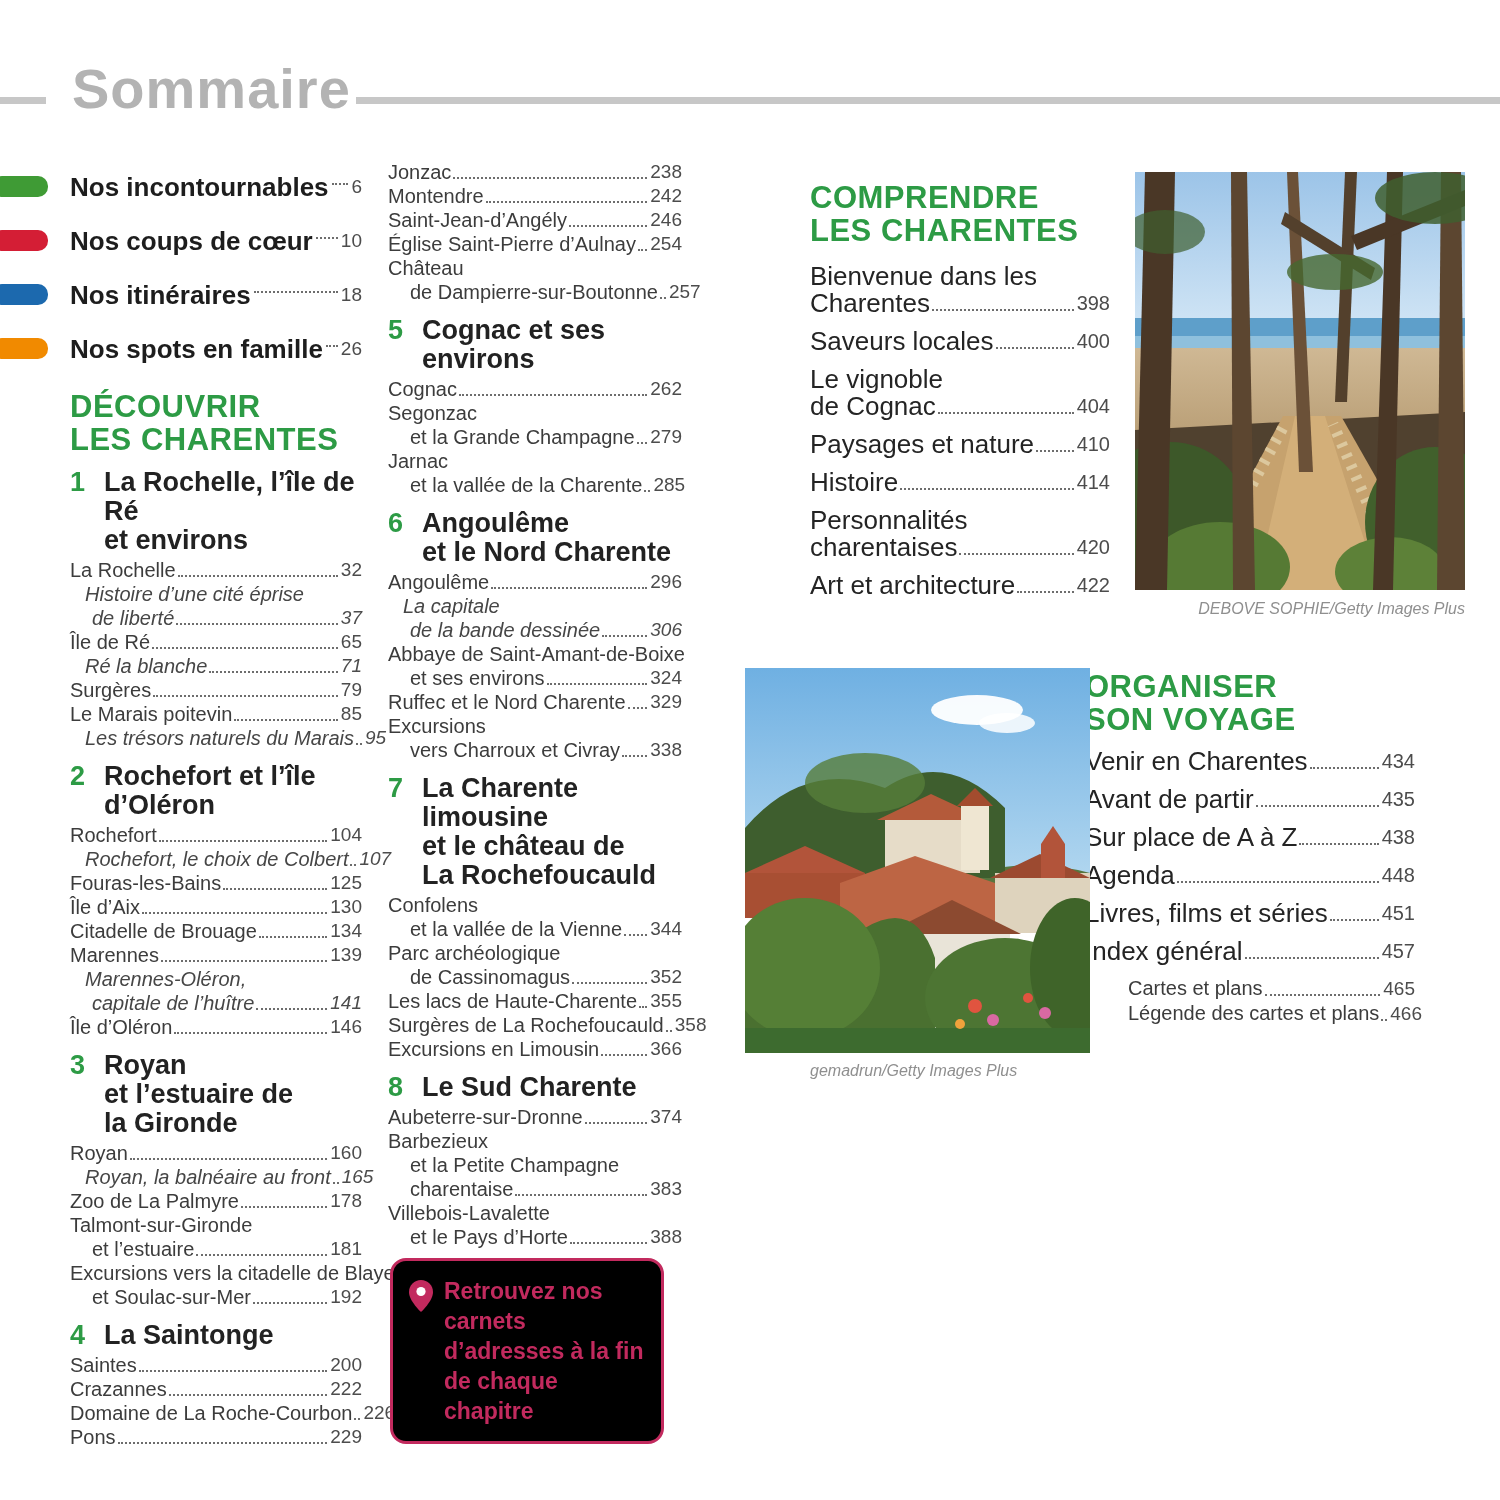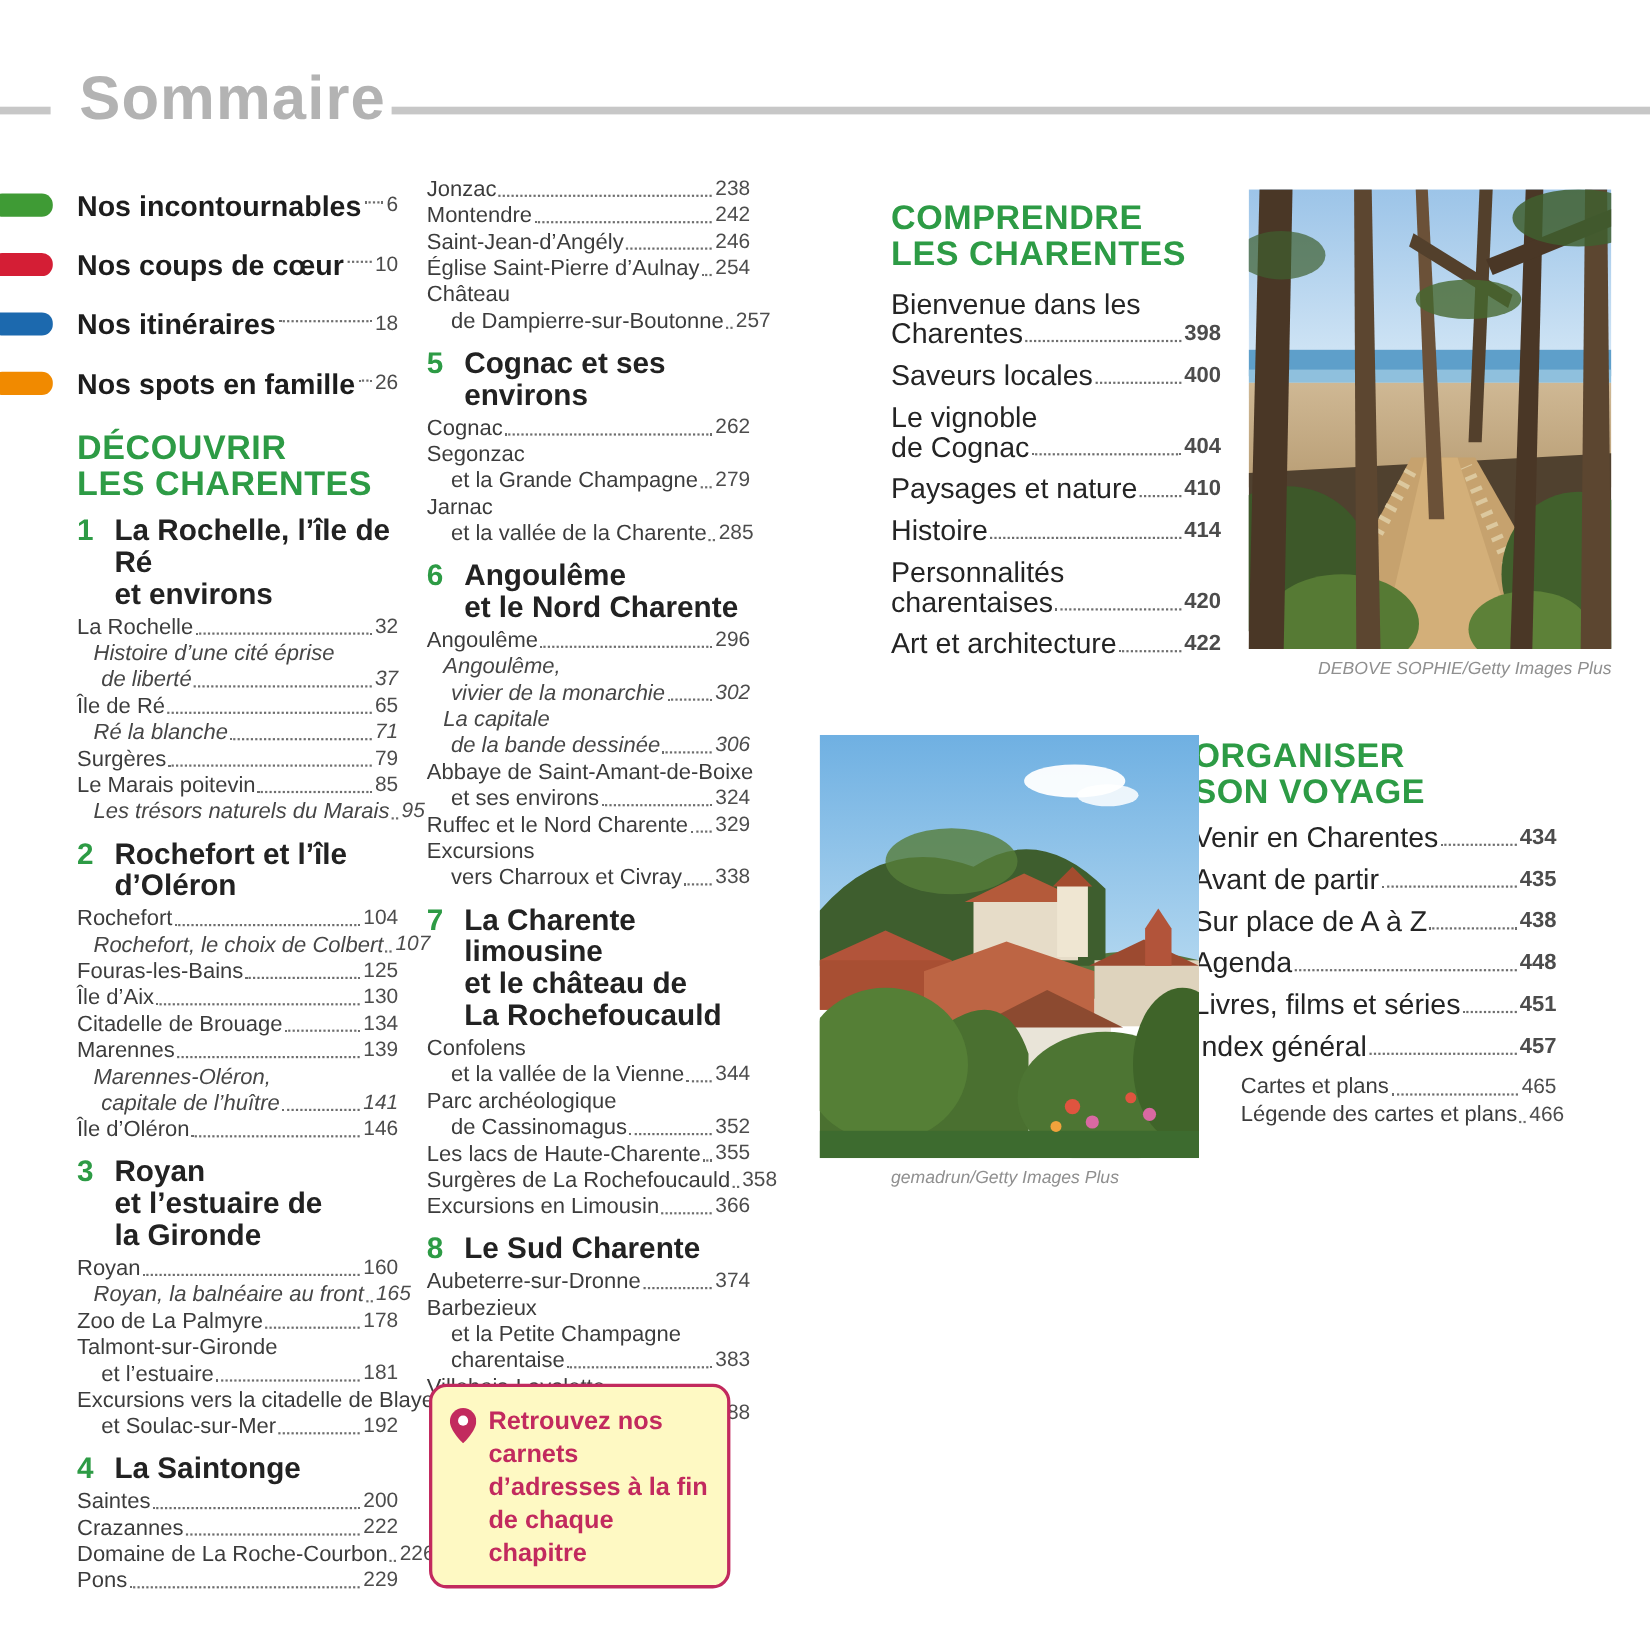--- a/index.html
+++ b/index.html
@@ -50,37 +50,37 @@
   .lab{flex:0 1 auto;white-space:nowrap;}
   .dots{flex:1 0 6px;border-bottom:2.4px dotted #6d6d6d;margin:0 3px 5px 2px;}
   .num{flex:none;font-size:19px;color:#4c4c4c;font-style:normal;}
   .toc-entry.italic .num{font-style:italic;}
 
   
   .toc.big{font-size:26px;line-height:27px;color:#242424;margin-top:16px;}
   .big .toc-entry{margin-bottom:11px;}
   .big .toc-line.cont{padding-left:0;}
   .big .dots{margin-bottom:6px;}
-  .big .num{font-size:20px;font-weight:bold;}
+  .big .num{font-size:20px;}
   .toc.small{font-size:20px;line-height:25px;margin-top:2px;margin-left:43px;}
   .col4 .green-head{margin-top:10px;}
   .col4 .toc.big{margin-top:12px;}
 
   
   .photo{position:absolute;overflow:hidden;}
   .photo-beach{left:1135px;top:172px;width:330px;height:418px;}
   .photo-village{left:745px;top:668px;width:345px;height:385px;}
   .photo svg{display:block;width:100%;height:100%;}
   .credit{position:absolute;font-size:16px;font-style:italic;color:#8f8f8f;}
   .credit-beach{left:1135px;top:600px;width:330px;text-align:right;}
   .credit-village{left:810px;top:1062px;}
 
   
   .note-box{position:absolute;left:390px;top:1258px;width:238px;border:3px solid var(--pink,#c22a5e);
-            border-radius:16px;padding:15px 14px 15px 16px;display:flex;gap:11px;background:#fef9c3;}
+            border-radius:16px;padding:15px 14px 15px 16px;display:flex;gap:11px;background:#000000;}
   .note-text{color:var(--pink,#c22a5e);font-weight:700;font-size:23px;line-height:30px;margin:0;}
   .pin-icon{flex:none;width:24px;height:32px;margin-top:4px;}
 </style>
 </head>
 <body>
 
 <div class="page" style="--green: #2d9b45; --pink: #c22a5e; --gray: #b3b3b3; --rule: #c7c7c7;">
 
   <div class="rule rule-left"></div>
   <h1 class="page-title">Sommaire</h1>
@@ -435,30 +435,20 @@
           <span>Angoulême</span>
           <span>et le Nord Charente</span>
         </span>
       </div>
       <div class="toc">
           <div class="toc-entry">
             <div class="toc-line">
               <span class="lab">Angoulême</span>
               <span class="dots"></span>
               <span class="num">296</span>
-            </div>
-          </div>
-          <div class="toc-entry italic">
-            <div class="toc-line">
-              <span class="lab">Angoulême,</span>
-            </div>
-            <div class="toc-line cont">
-              <span class="lab">vivier de la monarchie</span>
-              <span class="dots"></span>
-              <span class="num">302</span>
             </div>
           </div>
           <div class="toc-entry italic">
             <div class="toc-line">
               <span class="lab">La capitale</span>
             </div>
             <div class="toc-line cont">
               <span class="lab">de la bande dessinée</span>
               <span class="dots"></span>
               <span class="num">306</span>

